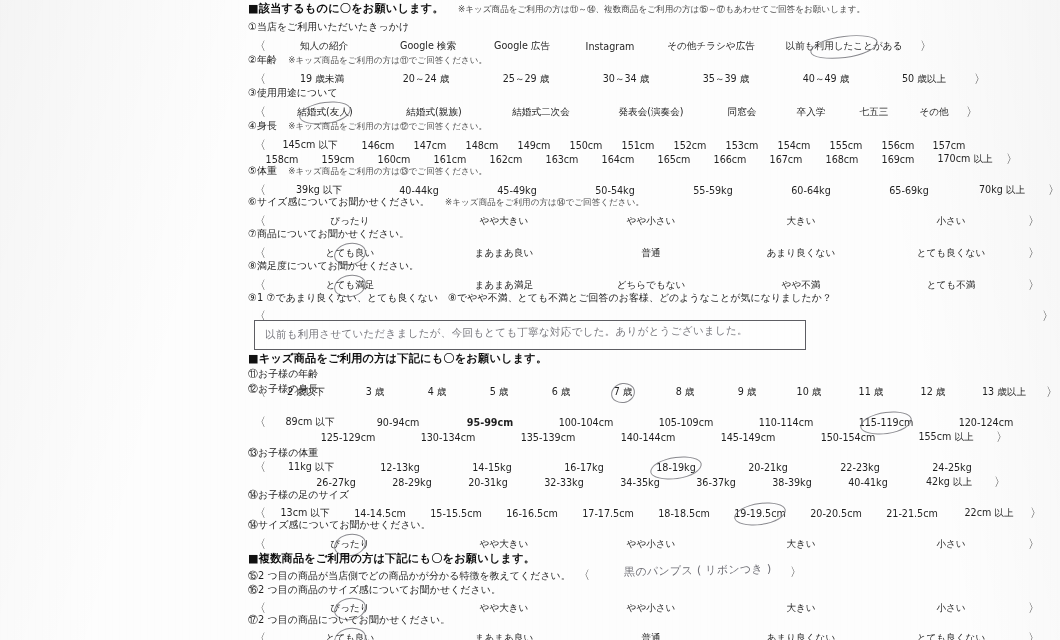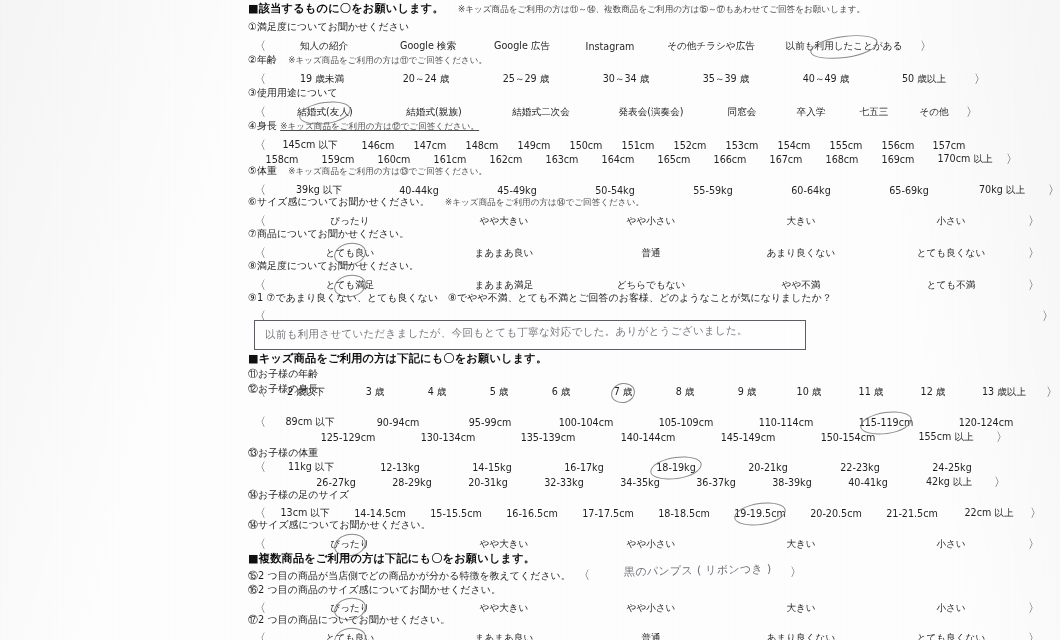--- a/index.html
+++ b/index.html
@@ -166,21 +166,21 @@
   <div id="scan-noise"></div>
 
   <div id="content">
 
     <div class="line section-head" style="left:0px; top:3px;">
       <span>■該当するものに〇をお願いします。</span>
       <span class="note" style="margin-left:10px;">※キッズ商品をご利用の方は⑪～⑭、複数商品をご利用の方は⑮～⑰もあわせてご回答をお願いします。</span>
     </div>
 
     <div class="line q-label" style="left:0px; top:22px;">
-      <span>①</span><span>満足度についてお聞かせください</span>
+      <span>①</span><span>当店をご利用いただいたきっかけ</span>
     </div>
     <div class="opt-row" style="left:6px; top:38px;">
       <span class="brk left">〈</span>
       <span class="choice" style="width:112px;">知人の紹介</span>
       <span class="choice" style="width:96px;">Google 検索</span>
       <span class="choice" style="width:92px;">Google 広告</span>
       <span class="choice" style="width:84px;">Instagram</span>
       <span class="choice" style="width:118px;">その他チラシや広告</span>
       <span class="choice marked xwide" style="width:148px;">以前も利用したことがある</span>
       <span class="brk right">〉</span>
@@ -213,21 +213,21 @@
       <span class="choice" style="width:110px;">発表会(演奏会)</span>
       <span class="choice" style="width:72px;">同窓会</span>
       <span class="choice" style="width:66px;">卒入学</span>
       <span class="choice" style="width:60px;">七五三</span>
       <span class="choice" style="width:60px;">その他</span>
       <span class="brk right">〉</span>
     </div>
 
     <div class="line q-label" style="left:0px; top:121px;">
       <span>④</span><span>身長</span>
-      <span class="note" style="margin-left:0;text-decoration:underline;">※キッズ商品をご利用の方は⑫でご回答ください。</span>
+      <span class="note" style="margin-left:8px;">※キッズ商品をご利用の方は⑫でご回答ください。</span>
     </div>
     <div class="opt-row" style="left:6px; top:137px;">
       <span class="brk left">〈</span>
       <span class="choice" style="width:84px;">145cm 以下</span>
       <span class="choice" style="width:52px;">146cm</span>
       <span class="choice" style="width:52px;">147cm</span>
       <span class="choice" style="width:52px;">148cm</span>
       <span class="choice" style="width:52px;">149cm</span>
       <span class="choice" style="width:52px;">150cm</span>
       <span class="choice" style="width:52px;">151cm</span>
@@ -350,21 +350,21 @@
       <span class="brk right">〉</span>
     </div>
 
     <div class="line q-label" style="left:0px; top:384px;">
       <span>⑫</span><span>お子様の身長</span>
     </div>
     <div class="opt-row" style="left:6px; top:414px;">
       <span class="brk left">〈</span>
       <span class="choice" style="width:84px;">89cm 以下</span>
       <span class="choice" style="width:92px;">90-94cm</span>
-      <span class="choice" style="width:92px;">95-99cm</span>
+      <span class="choice" style="width:92px;font-weight:bold;">95-99cm</span>
       <span class="choice" style="width:100px;">100-104cm</span>
       <span class="choice" style="width:100px;">105-109cm</span>
       <span class="choice" style="width:100px;">110-114cm</span>
       <span class="choice marked wide" style="width:100px;">115-119cm</span>
       <span class="choice" style="width:100px;">120-124cm</span>
     </div>
     <div class="opt-row" style="left:50px; top:429px;">
       <span class="choice" style="width:100px;">125-129cm</span>
       <span class="choice" style="width:100px;">130-134cm</span>
       <span class="choice" style="width:100px;">135-139cm</span>

